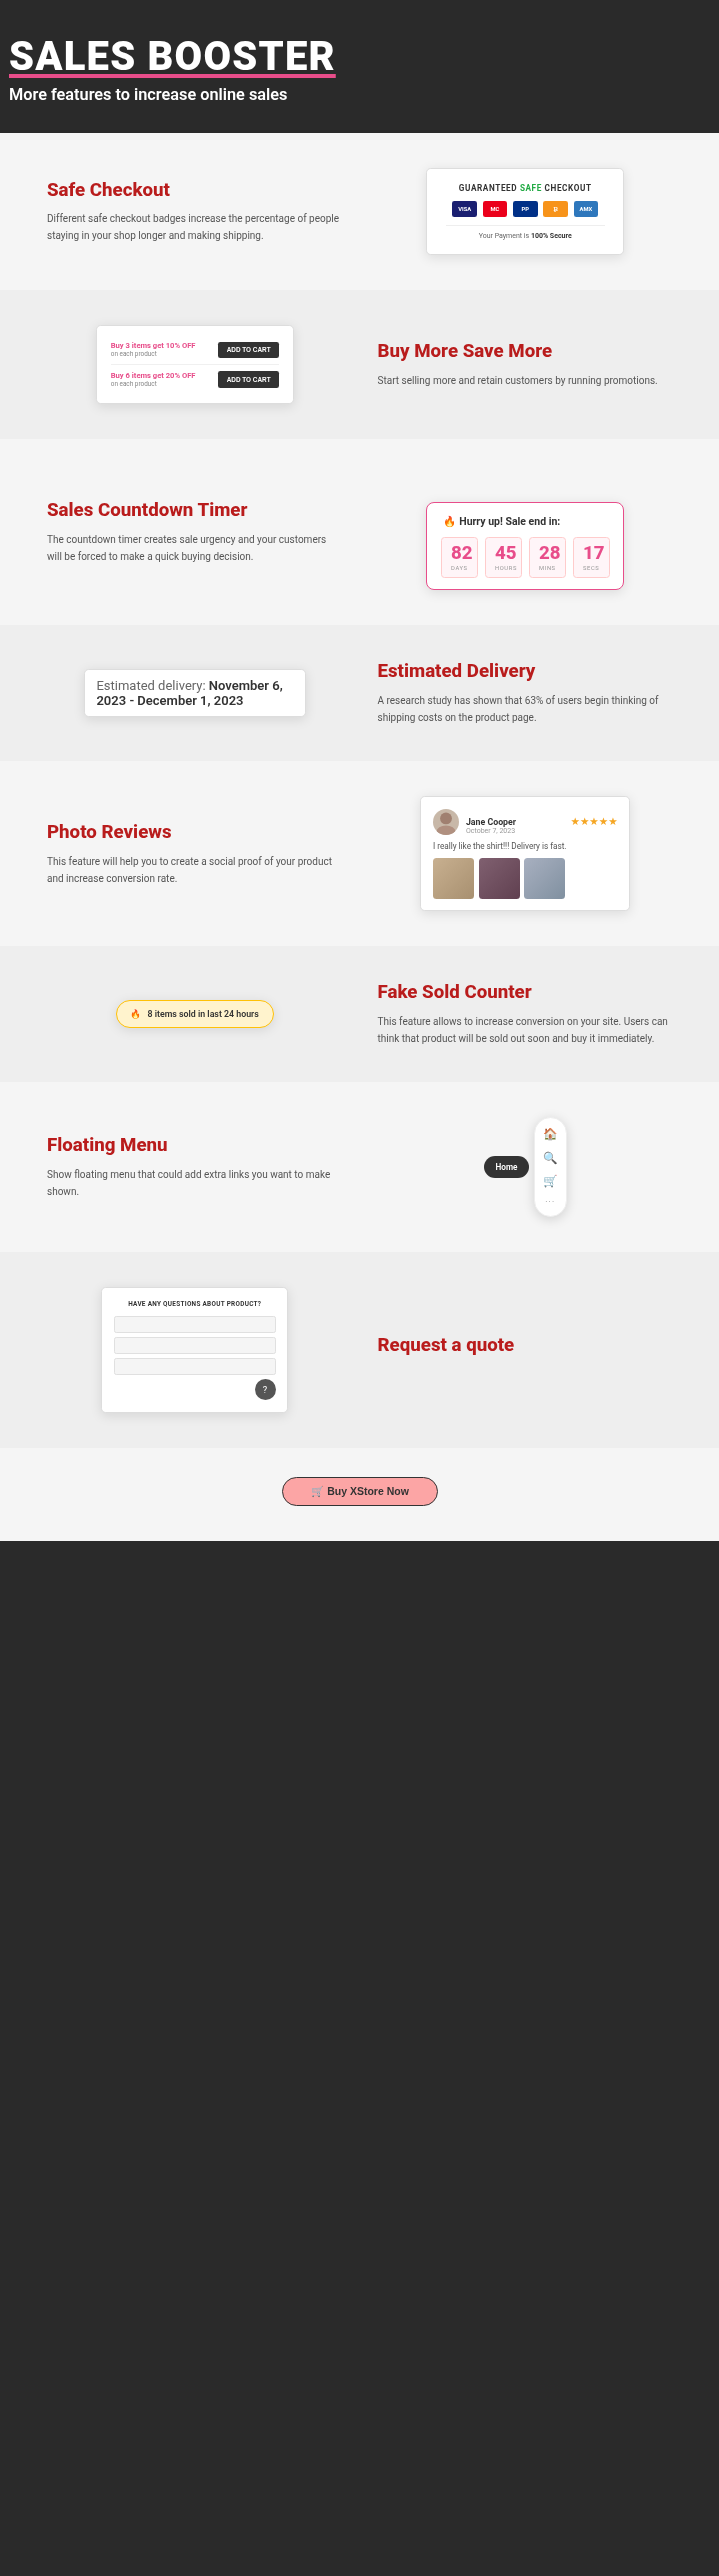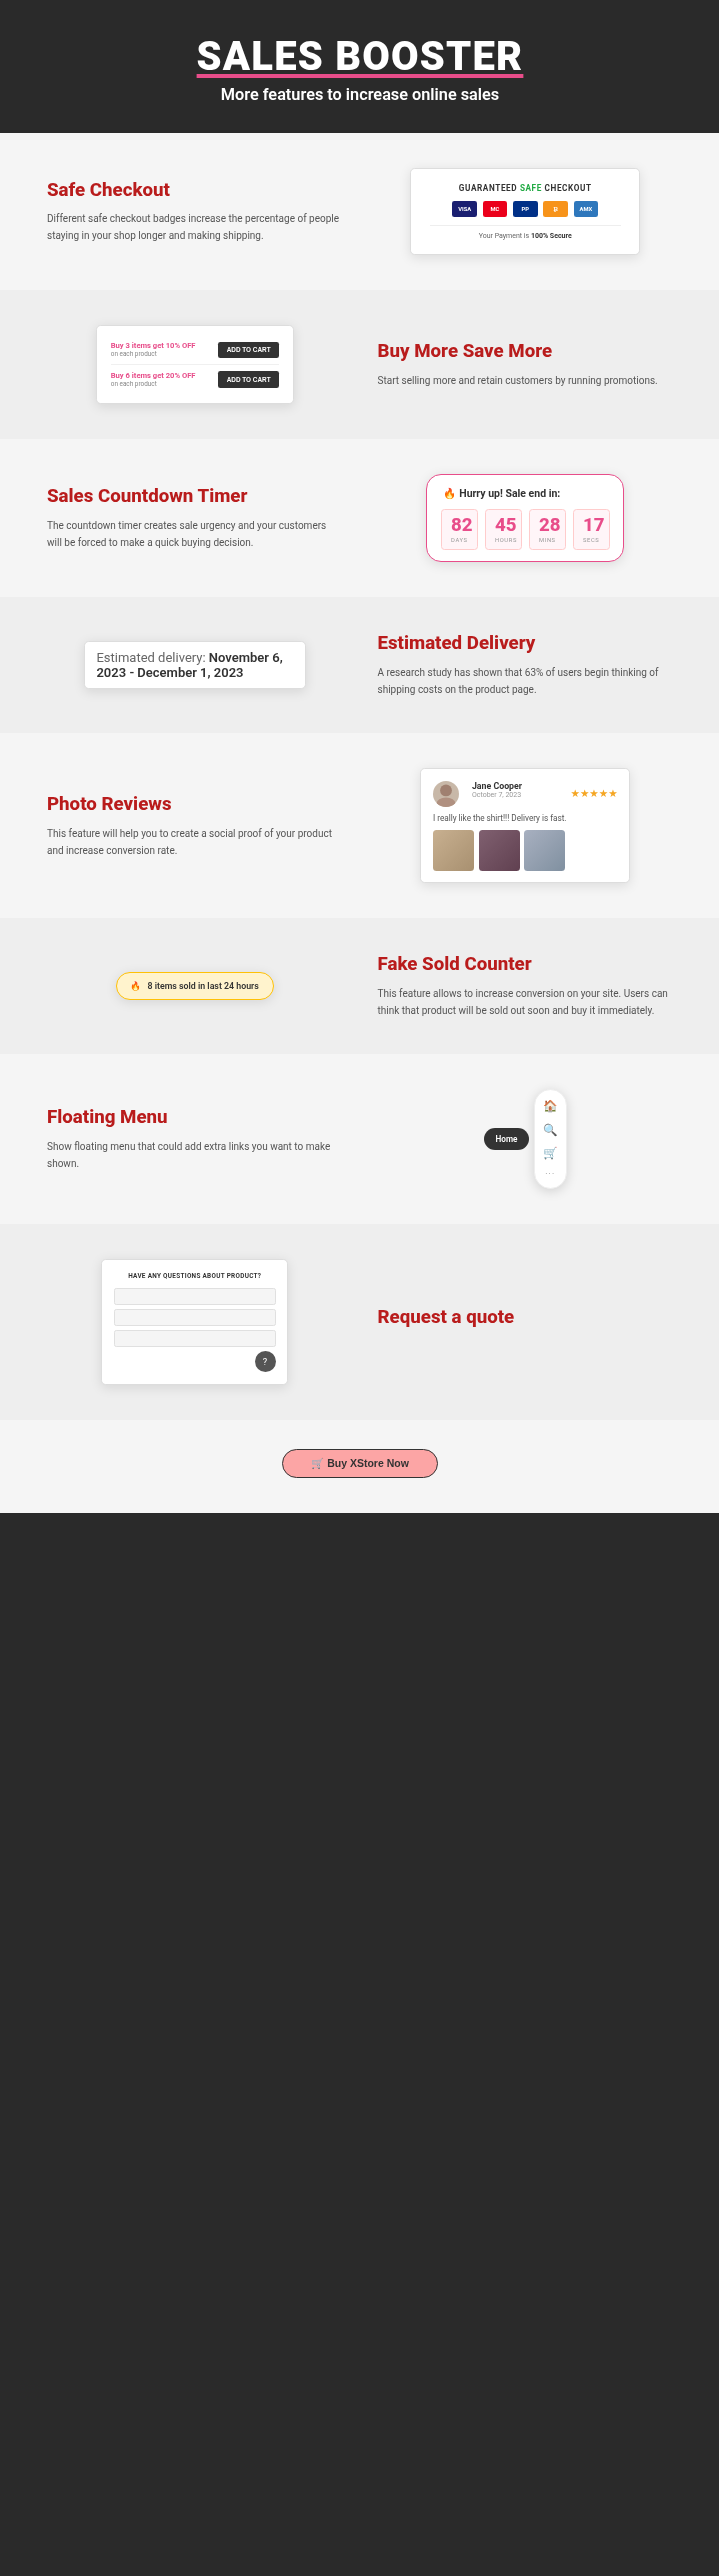--- a/index.html
+++ b/index.html
@@ -7,21 +7,21 @@
       font-family: -apple-system, BlinkMacSystemFont, 'Segoe UI', Roboto, sans-serif;
       background: #2a2a2a;
       color: #333;
       width: 720px;
       margin: 0 auto;
     }
 
     
     .hero {
       background: #2a2a2a;
-      text-align: center;
+      text-align: left;
       padding: 35px 9px 29px;
     }
     .hero-title {
       font-size: 40px;
       font-weight: 900;
       color: #ffffff;
       letter-spacing: 1.2px;
       text-decoration: underline;
       text-decoration-color: #e84d8a;
       text-underline-offset: 3.5px;
@@ -69,21 +69,21 @@
       justify-content: center;
     }
 
     
     .checkout-badge {
       background: #fff;
       border: 0.6px solid #ddd;
       border-radius: 4.7px;
       padding: 14px 18.7px;
       text-align: center;
-      width: 230px;
+      width: 198px;
       box-shadow: 0 2.3px 11.7px rgba(0,0,0,0.1);
     }
     .checkout-badge .guaranteed {
       font-size: 8.2px;
       font-weight: 700;
       color: #333;
       letter-spacing: 0.6px;
     }
     .checkout-badge .safe-word {
       color: #22aa44;
@@ -148,24 +148,25 @@
       font-weight: 600;
       border-radius: 2.3px;
       cursor: pointer;
       white-space: nowrap;
     }
 
     
     .countdown-card {
       background: #fff;
       border: 1.2px solid #e84d8a;
-      border-radius: 15px;
+      border-radius: 8px;
       padding: 11.7px 16.3px;
       width: 198px;
       box-shadow: 0 2.3px 11.7px rgba(0,0,0,0.1);
+      margin-top: 28px;
     }
     .hurry-text {
       font-size: 10.5px;
       font-weight: 700;
       color: #333;
       margin-bottom: 9.3px;
     }
     .countdown-boxes {
       display: flex;
       gap: 7px;
@@ -215,22 +216,22 @@
       box-shadow: 0 2.3px 11.7px rgba(0,0,0,0.1);
     }
     .review-header {
       display: flex;
       align-items: center;
       justify-content: space-between;
       margin-bottom: 5.8px;
     }
     .reviewer-info {
       display: flex;
-      align-items: flex-start;
-      gap: 13px;
+      align-items: flex-end;
+      gap: 7px;
     }
     .avatar {
       width: 26px;
       height: 26px;
       border-radius: 50%;
       background: #c8b8a8;
       display: flex;
       align-items: center;
       justify-content: center;
       font-size: 10.5px;

